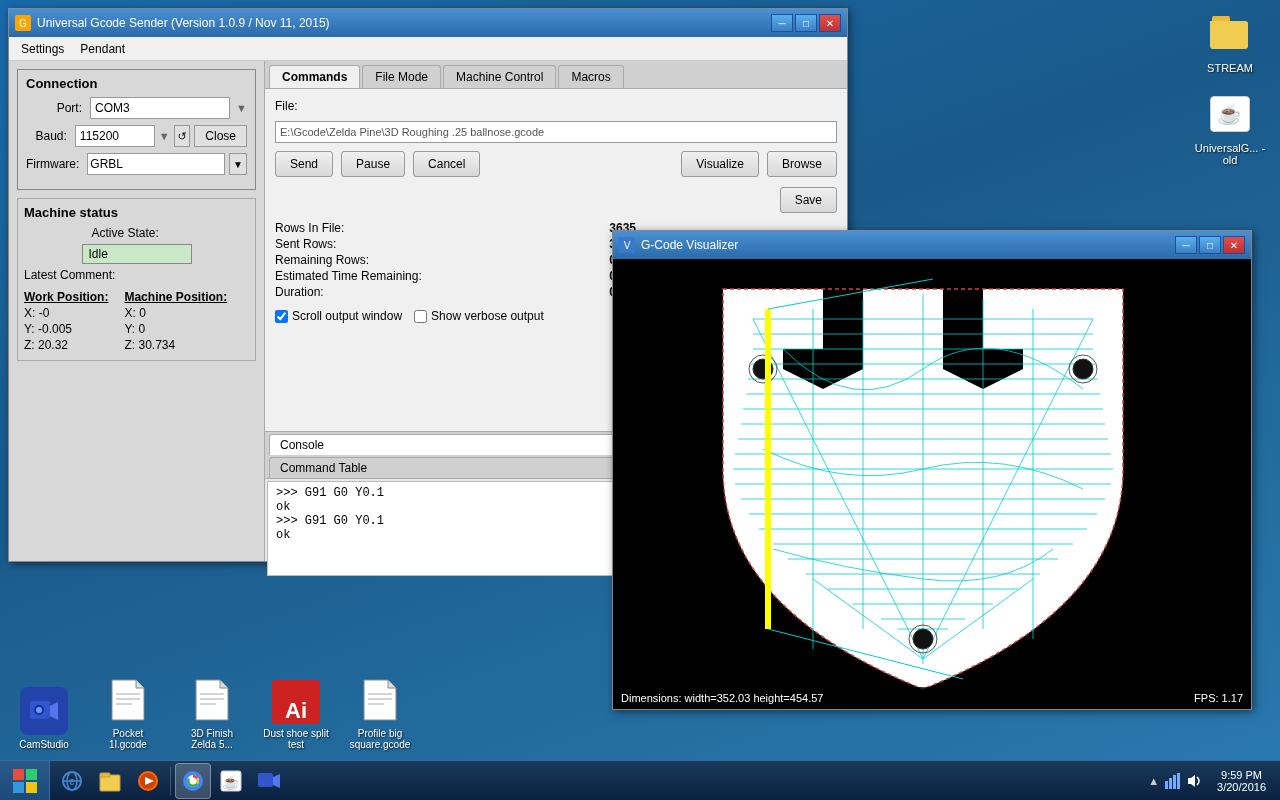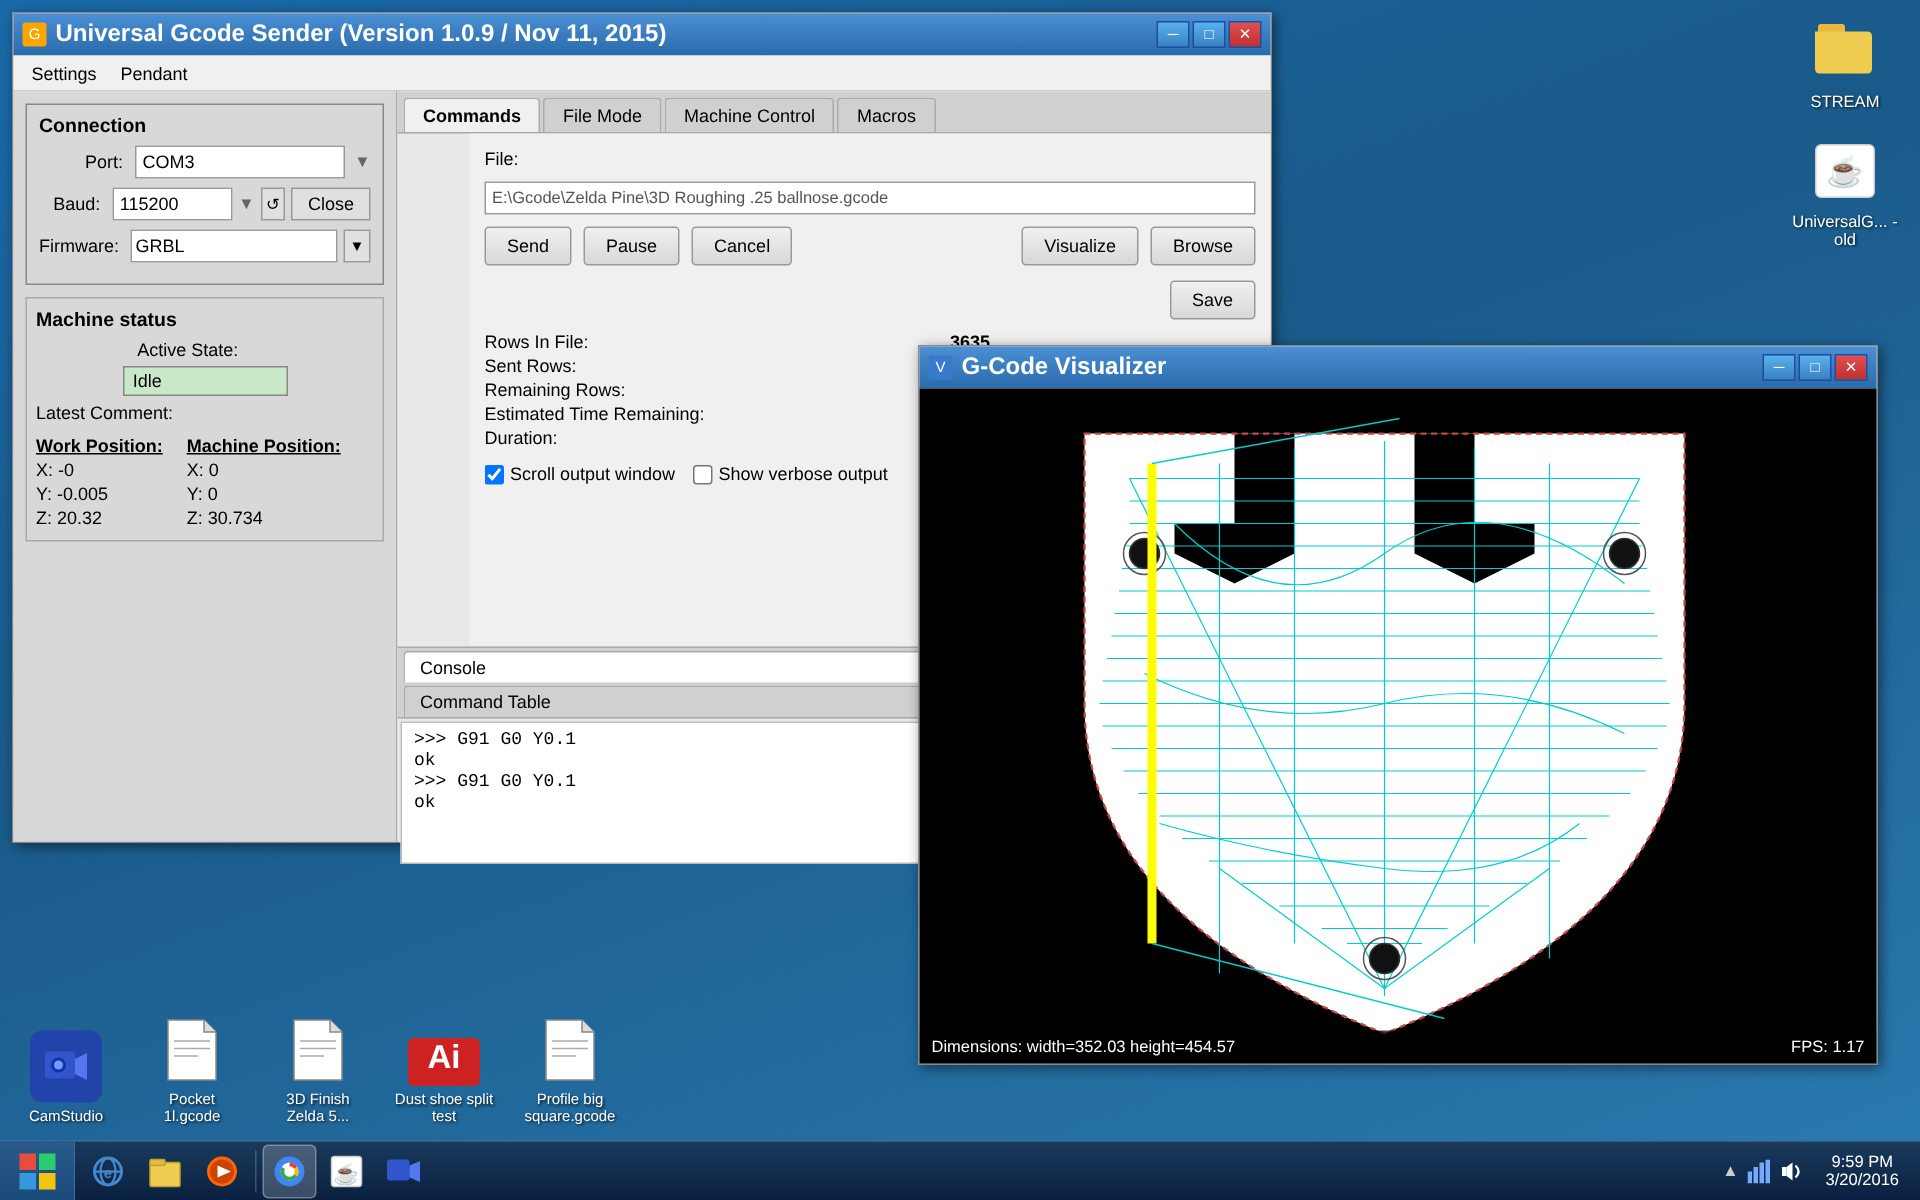--- a/index.html
+++ b/index.html
@@ -145,22 +145,22 @@
       background: #ffa500;
       border-radius: 2px;
       display: flex;
       align-items: center;
       justify-content: center;
       font-size: 10px;
       color: white;
     }
     .window-titlebar .title-text {
       color: white;
-      font-size: 16px;
-      font-weight: bold;
+      font-size: 12px;
+      font-weight: normal;
       flex: 1;
     }
     .window-controls {
       display: flex;
       gap: 2px;
     }
     .win-btn {
       width: 22px;
       height: 18px;
       background: linear-gradient(to bottom, #5ab0f0, #3a80c0);
@@ -353,21 +353,20 @@
     }
     .tab.active {
       background: #f0f0f0;
       font-weight: bold;
     }
 
     .tab-content {
       flex: 1;
       padding: 10px;
       background: #f0f0f0;
-      margin-left: 48px;
     }
 
     .file-row {
       display: flex;
       align-items: center;
       margin-bottom: 8px;
     }
     .file-label {
       font-size: 12px;
       margin-right: 6px;
@@ -912,21 +911,21 @@
           <path d="M26,2 L26,10 L34,10" fill="#ddd" stroke="#888" stroke-width="1"></path>
           <line x1="6" y1="16" x2="30" y2="16" stroke="#aaa" stroke-width="1"></line>
           <line x1="6" y1="21" x2="30" y2="21" stroke="#aaa" stroke-width="1"></line>
           <line x1="6" y1="26" x2="22" y2="26" stroke="#aaa" stroke-width="1"></line>
         </svg>
       </div>
       <span class="icon-label">3D Finish Zelda 5...</span>
     </div>
 
     <div class="bottom-icon-group">
-      <div style="width:48px;height:32px;display:flex;align-items:flex-start;justify-content:center;background:#cc2222;border-radius:4px;">
+      <div style="width:48px;height:44px;display:flex;align-items:flex-end;justify-content:center;background:#cc2222;border-radius:4px;">
         <span style="color:white;font-size:22px;font-weight:bold;">Ai</span>
       </div>
       <span class="icon-label">Dust shoe split test</span>
     </div>
 
     <div class="bottom-icon-group">
       <div style="width:48px;height:48px;display:flex;align-items:center;justify-content:center;">
         <svg width="36" height="44" viewBox="0 0 36 44">
           <path d="M2,2 L26,2 L34,10 L34,42 L2,42 Z" fill="white" stroke="#888" stroke-width="1"></path>
           <path d="M26,2 L26,10 L34,10" fill="#ddd" stroke="#888" stroke-width="1"></path>

